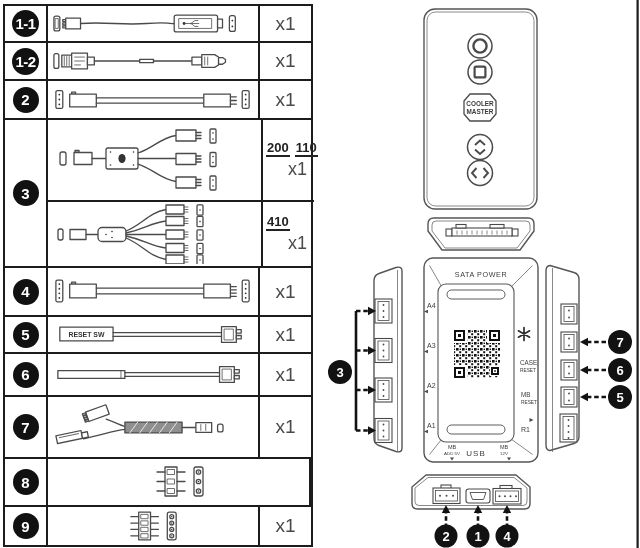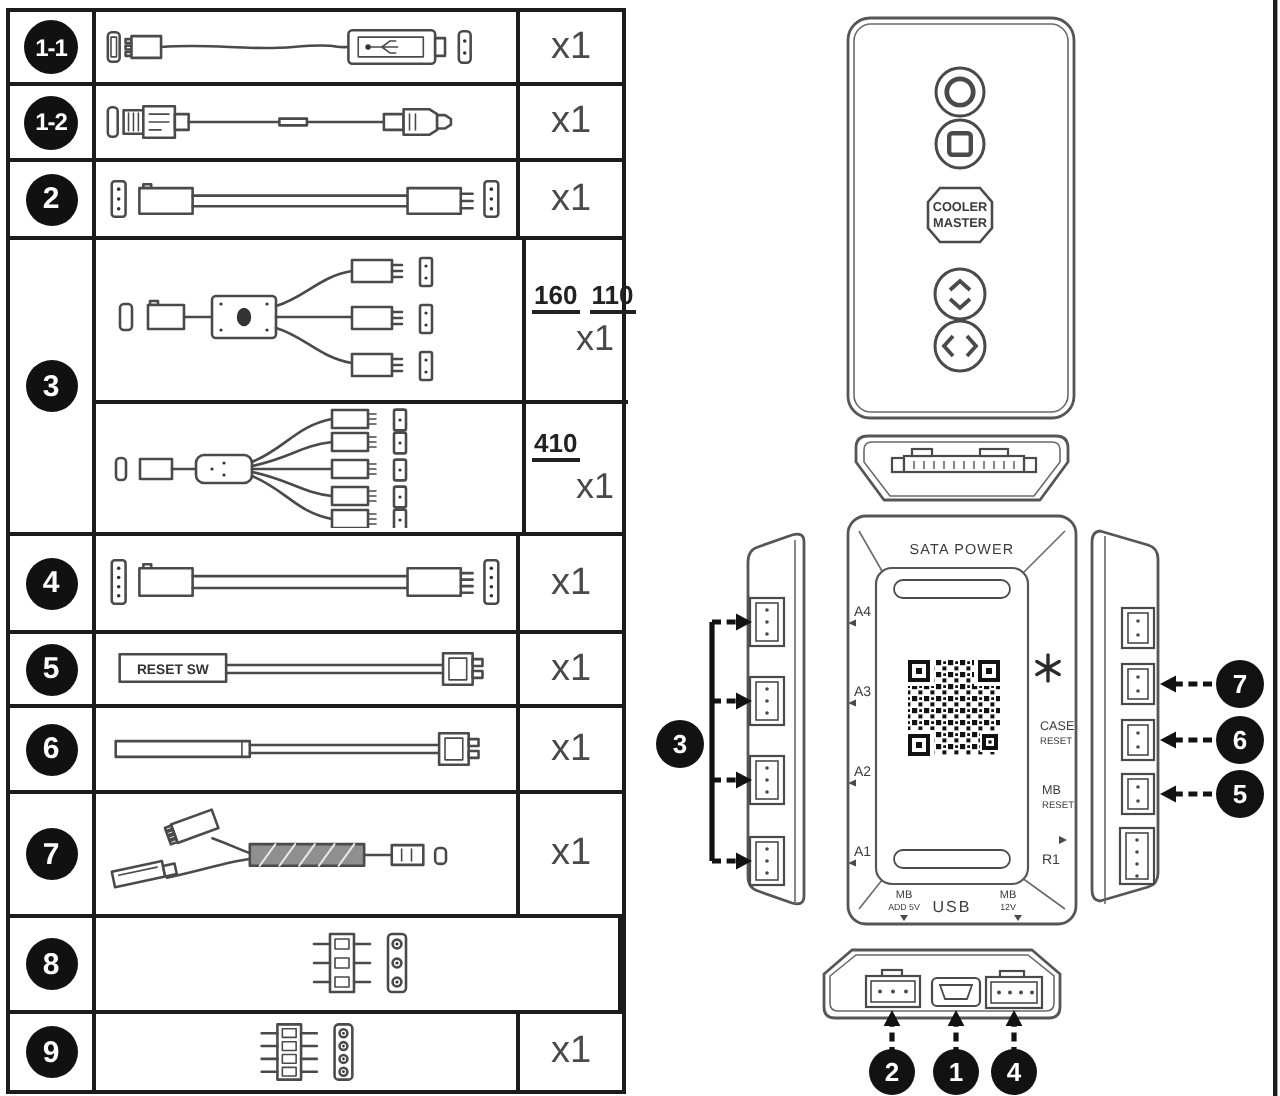--- a/index.html
+++ b/index.html
@@ -12,21 +12,21 @@
   .row:last-child{border-bottom:none}
   .bc{width:41px;min-width:41px;border-right:2px solid #1c1c1c;display:flex;
     align-items:center;justify-content:center}
   .dc{flex:1;border-right:2px solid #1c1c1c;display:flex;align-items:center;
     justify-content:center;overflow:hidden}
   .qc{width:51px;min-width:51px;display:flex;align-items:center;justify-content:center;
     font-size:19px;color:#4a4a4a}
   .badge{width:26px;height:26px;border-radius:50%;background:#111;color:#fff;
     font-weight:bold;font-size:15px;display:flex;align-items:center;justify-content:center;
     line-height:1}
-  .badge.sm{width:27px;height:27px;font-size:12px;letter-spacing:-0.5px}
+  .badge.sm{width:27px;height:27px;font-size:15px;letter-spacing:-0.5px}
   .stack{flex:1;display:flex;flex-direction:column}
   .sub{display:flex;align-items:stretch}
   .sub + .sub{border-top:2px solid #1c1c1c}
   .sub .dc2{flex:1;border-right:2px solid #1c1c1c;display:flex;align-items:center;justify-content:center}
   .sub .qc2{width:51px;min-width:51px;box-sizing:border-box;display:flex;flex-direction:column;
     justify-content:center;padding:2px 5px 2px 3px}
   .sizes{display:flex;gap:5px;font-weight:bold;font-size:13px;color:#222;line-height:1.2}
   .sizes span{border-bottom:2px solid #222;padding:0 1px}
   .qv{font-size:18px;color:#4a4a4a;text-align:right;margin-top:2px;padding-right:2px}
   
@@ -165,21 +165,21 @@
               <rect class="fw" x="162" y="30.5" width="6" height="14" rx="1"></rect>
                 <circle class="fb" cx="165" cy="34.5" r=".8"></circle>
                 <circle class="fb" cx="165" cy="40.5" r=".8"></circle>
               <rect class="fw" x="162" y="54" width="6" height="14" rx="1"></rect>
                 <circle class="fb" cx="165" cy="58" r=".8"></circle>
                 <circle class="fb" cx="165" cy="64" r=".8"></circle>
             </svg>
           </div>
           <div class="qc2">
             <div class="sizes">
-              <span>160</span>
+              <span>200</span>
                 <span>110</span>
             </div>
             <div class="qv">x1</div>
           </div>
         </div>
         <div class="sub" style="height:64px">
           <div class="dc2">
             <svg class="art" width="213" height="60" viewBox="0 0 213 60">
               <rect class="fw" x="10" y="25" width="5" height="11" rx="2"></rect>
               <rect class="fw" x="22" y="25.5" width="16" height="10"></rect>

